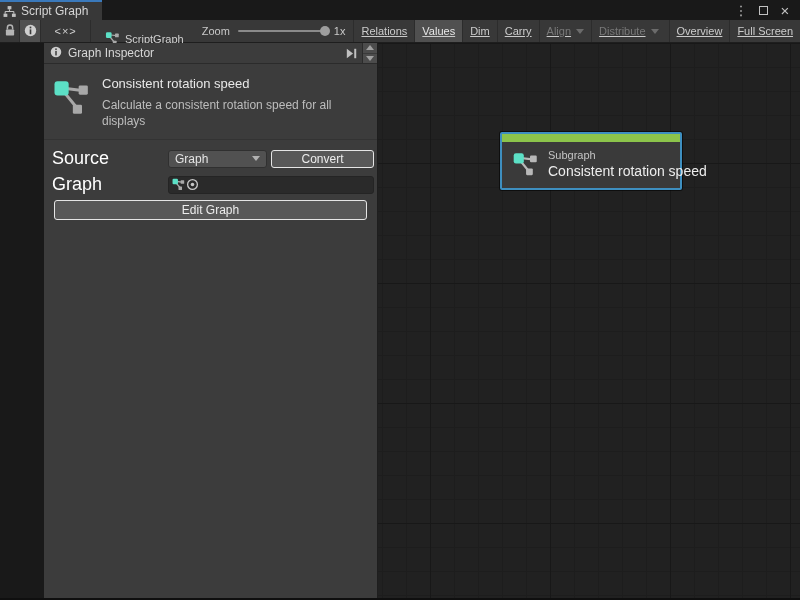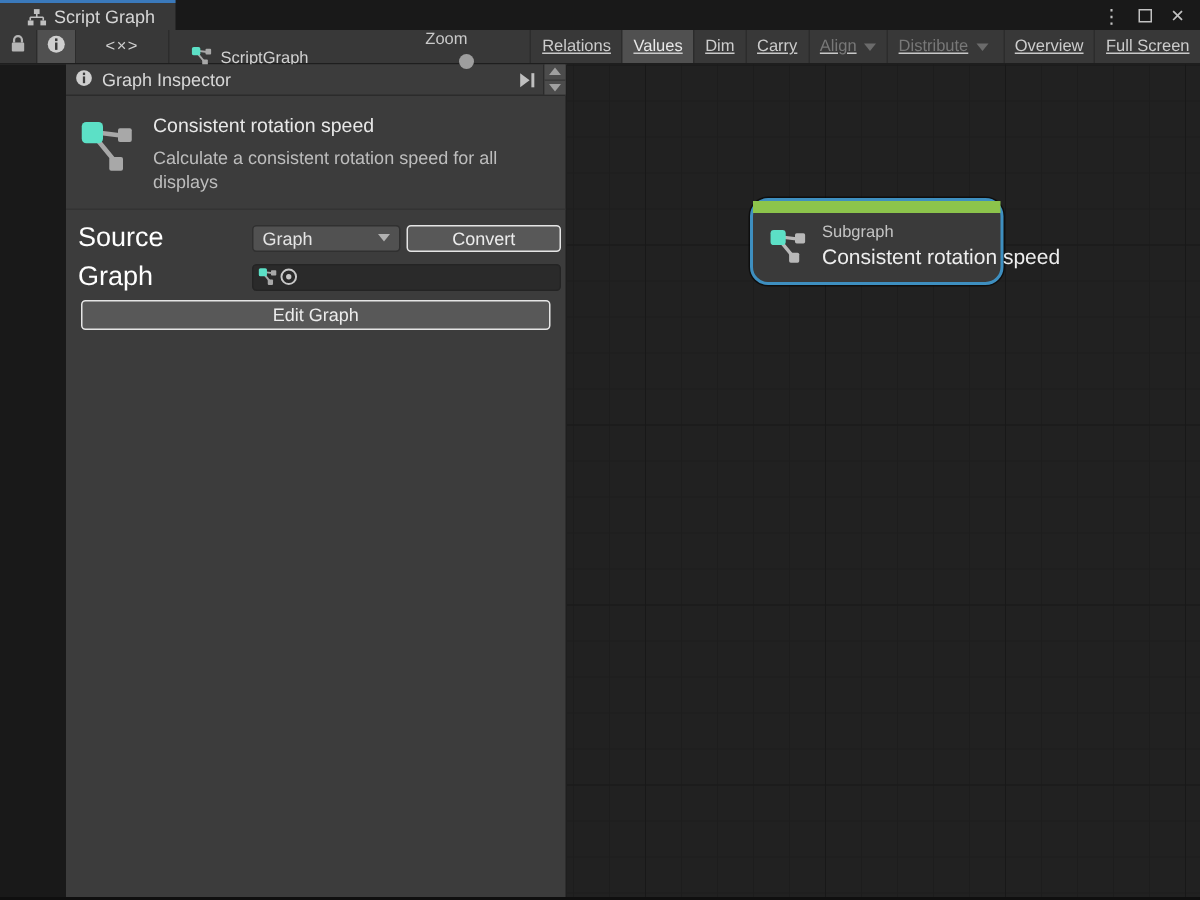--- a/index.html
+++ b/index.html
@@ -3,39 +3,39 @@
 <meta charset="utf-8">
 <style>
   * { margin:0; padding:0; box-sizing:border-box; }
   html,body { width:800px; height:600px; overflow:hidden; background:#191919;
               font-family:"Liberation Sans", sans-serif; }
   .window { width:800px; height:600px; display:flex; flex-direction:column;
             border-bottom:2px solid #0f0f0f; }
 
   
   .tabstrip { height:20px; background:#191919; display:flex; align-items:stretch; flex:0 0 auto; }
-  .tab { display:flex; align-items:center; gap:5px; background:#383838; padding:0 14px 0 18px;
+  .tab { display:flex; align-items:center; gap:5px; background:#383838; padding:0 14px 0 3px;
          border-top:2px solid #3a79bb; color:#d6d6d6; font-size:12px; }
   .tab-icon svg { display:block; }
   .tabstrip-spacer { flex:1; }
   .win-controls { display:flex; align-items:center; gap:4px; padding-right:6px; color:#c2c2c2; }
   .wc-btn { width:18px; height:16px; display:flex; align-items:center; justify-content:center;
             font-size:13px; cursor:default; }
   .wc-square { width:9px; height:9px; border:1.5px solid #c2c2c2; }
 
   
   .toolbar { height:23px; background:#383838; border-bottom:1px solid #1e1e1e;
              display:flex; align-items:stretch; font-size:11px; color:#c9c9c9; flex:0 0 auto; }
   .tb-iconbtn { display:flex; align-items:center; justify-content:center;
                 border-right:1px solid #2c2c2c; }
   .tb-lock { width:25px; }
   .tb-info { width:26px; background:#505050; }
   .tb-code { width:62px; color:#cfcfcf; font-size:11px; letter-spacing:1px; }
   .tb-breadcrumb { display:flex; align-items:center; gap:5px; padding:16px 10px 0 14px; color:#d2d2d2; }
-  .tb-zoom { display:flex; align-items:flex-end; gap:8px; padding:0 8px;flex-direction:column; }
+  .tb-zoom { display:flex; align-items:center; gap:8px; padding:0 8px; }
   .zoom-track { position:relative; width:88px; height:2px; background:#8a8a8a; border-radius:1px; }
   .zoom-knob { position:absolute; right:-4px; top:-4px; width:10px; height:10px;
                border-radius:50%; background:#9e9e9e; }
   .tb-right { display:flex; align-items:stretch; margin-left:auto;text-decoration:underline; }
   .tb-btn { display:flex; align-items:center; padding:0 7px; border-left:1px solid #2c2c2c;
             white-space:nowrap; color:#cccccc; }
   .tb-btn.selected { background:#505050; color:#e9e9e9;justify-content:center; }
   .tb-btn.disabled { color:#787878; }
   .caret { width:0; height:0; border-left:4px solid transparent; border-right:4px solid transparent;
            border-top:5px solid currentColor; margin-left:5px; opacity:.8; }
@@ -87,22 +87,22 @@
   
   .canvas { flex:1; position:relative; background-color:#212121;
     background-image:
       linear-gradient(#181818 1px, transparent 1px),
       linear-gradient(90deg, #181818 1px, transparent 1px),
       linear-gradient(#1d1d1d 1px, transparent 1px),
       linear-gradient(90deg, #1d1d1d 1px, transparent 1px);
     background-size:120px 120px, 120px 120px, 24px 24px, 24px 24px;
     background-position:0 0, 52px 0, 0 0, 4px 0; }
 
-  .gnode { position:absolute; left:122px; top:89px; width:169px;
-           border:2px solid #3e8fc0; border-radius:12px; background:#3a3a3a;
+  .gnode { position:absolute; left:122px; top:89px; width:182px;
+           border:2px solid #3e8fc0; border-radius:2px; background:#3a3a3a;
            box-shadow:0 0 0 1px rgba(0,0,0,.55); }
   .gnode-header { height:8px; background:#8cc44b; }
   .gnode-body { display:flex; align-items:center; gap:9px; padding:7px 10px 9px 10px; }
   .gnode-texts { min-width:0; }
   .gnode-type { font-size:11px; color:#c4c4c4; margin-bottom:2px; }
   .gnode-title { font-size:14px; color:#ededed; white-space:nowrap; }
 </style>
 </head>
 <body>
 

